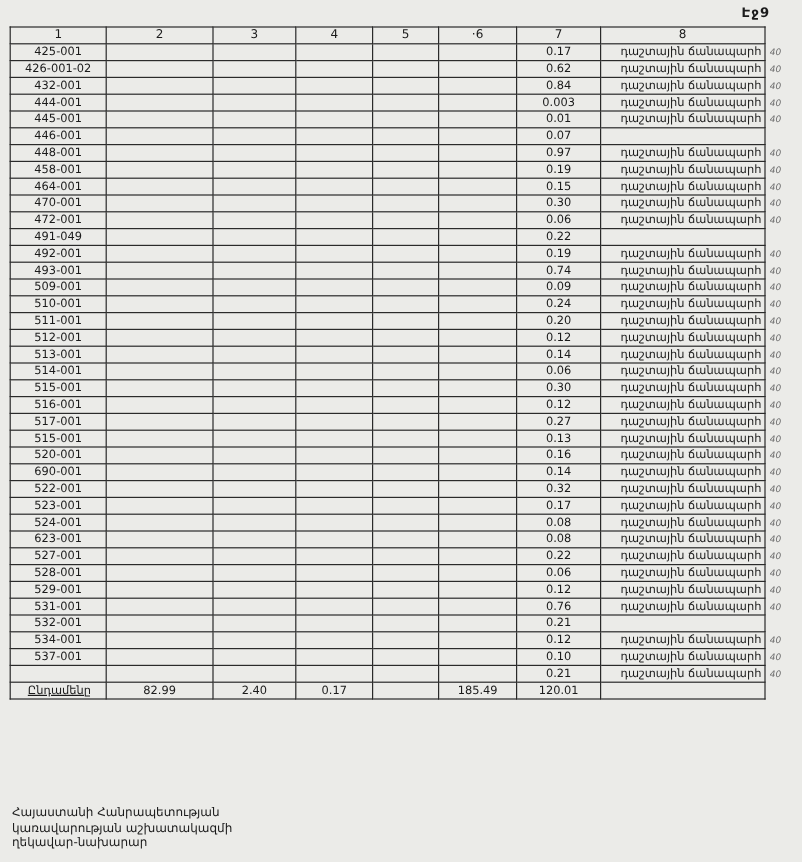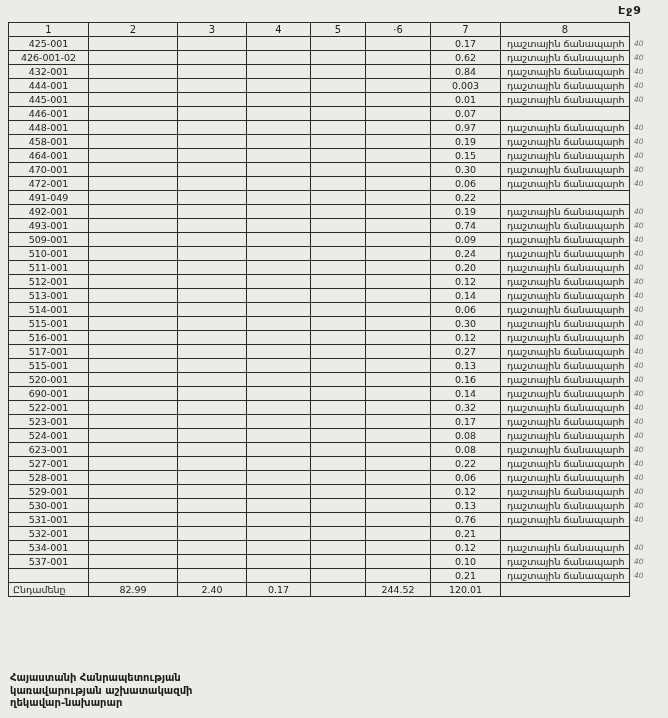--- a/index.html
+++ b/index.html
@@ -22,31 +22,31 @@
   th,td{
     border:1px solid #2a2a2a;
     font-size:9.5px;font-weight:normal;
     height:13px;line-height:13px;
     padding:0 2px;
     text-align:center;
     white-space:nowrap;overflow:hidden;
     background:transparent;
   }
   th{font-size:10px;}
-  td.left{text-align:left;padding-left:6px;}
-  td.labelcell{text-align:left;padding-left:4px;}
+  td.left{text-align:left;padding-left:16px;}
+  td.labelcell{text-align:center;padding-left:4px;text-decoration:underline;}
   th.markcell, td.markcell{
     border:none;
     color:#6e6e6e;
     font-size:7.5px;font-style:italic;
     text-align:left;padding-left:4px;margin-top:48px;
   }
   .footer{
     position:absolute;left:10px;top:672px;
-    font-size:10px;line-height:1.25;font-weight:bold;
+    font-size:10px;line-height:1.25;
   }
   .footer div{white-space:nowrap;}
   .signature{
     position:absolute;left:528px;top:699px;
     font-size:10px;
     margin-top:36px;
   }
 </style>
 </head>
 <body>
@@ -436,31 +436,20 @@
         <td></td>
         <td></td>
         <td></td>
         <td></td>
         <td></td>
         <td>0.12</td>
         <td class="left">դաշտային ճանապարհ</td>
         <td class="markcell">40</td>
       </tr>
       <tr>
-        <td>530-001</td>
-        <td></td>
-        <td></td>
-        <td></td>
-        <td></td>
-        <td></td>
-        <td>0.13</td>
-        <td class="left">դաշտային ճանապարհ</td>
-        <td class="markcell">40</td>
-      </tr>
-      <tr>
         <td>531-001</td>
         <td></td>
         <td></td>
         <td></td>
         <td></td>
         <td></td>
         <td>0.76</td>
         <td class="left">դաշտային ճանապարհ</td>
         <td class="markcell">40</td>
       </tr>
@@ -507,21 +496,21 @@
         <td>0.21</td>
         <td class="left">դաշտային ճանապարհ</td>
         <td class="markcell">40</td>
       </tr>
       <tr>
         <td class="labelcell">Ընդամենը</td>
         <td>82.99</td>
         <td>2.40</td>
         <td>0.17</td>
         <td></td>
-        <td>244.52</td>
+        <td>185.49</td>
         <td>120.01</td>
         <td></td>
         <td class="markcell"></td>
       </tr>
     </tbody>
 </table>
 
 <div class="footer">
   <div>Հայաստանի Հանրապետության</div>
   <div>կառավարության աշխատակազմի</div>

